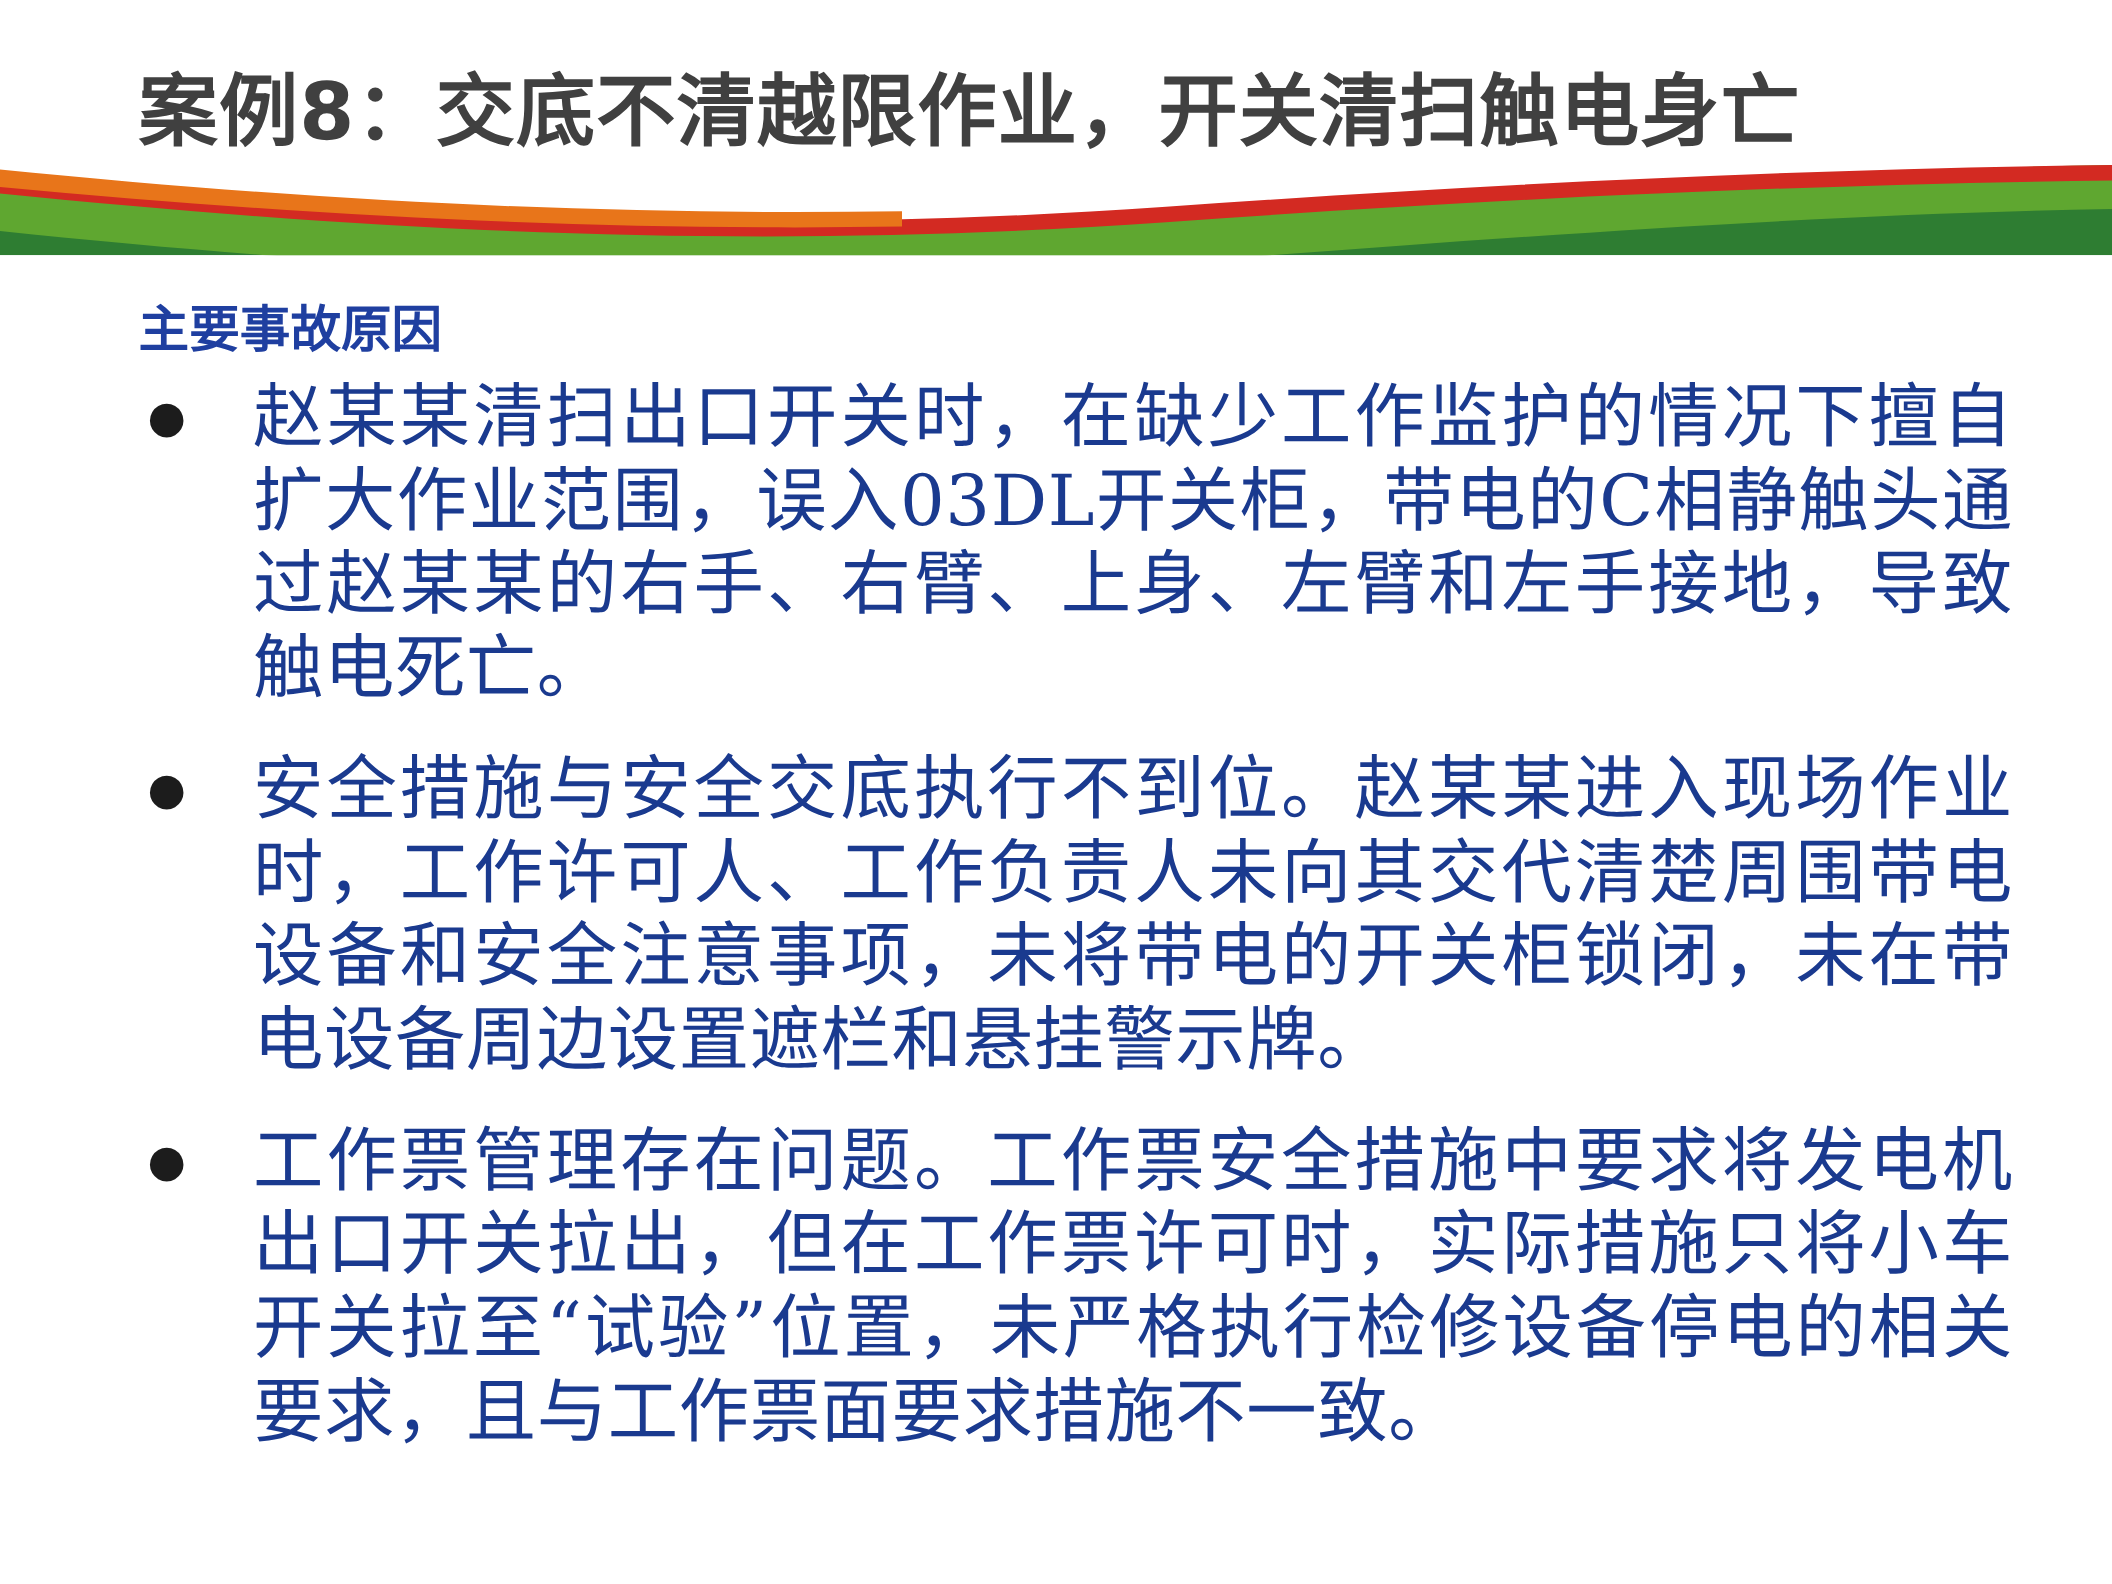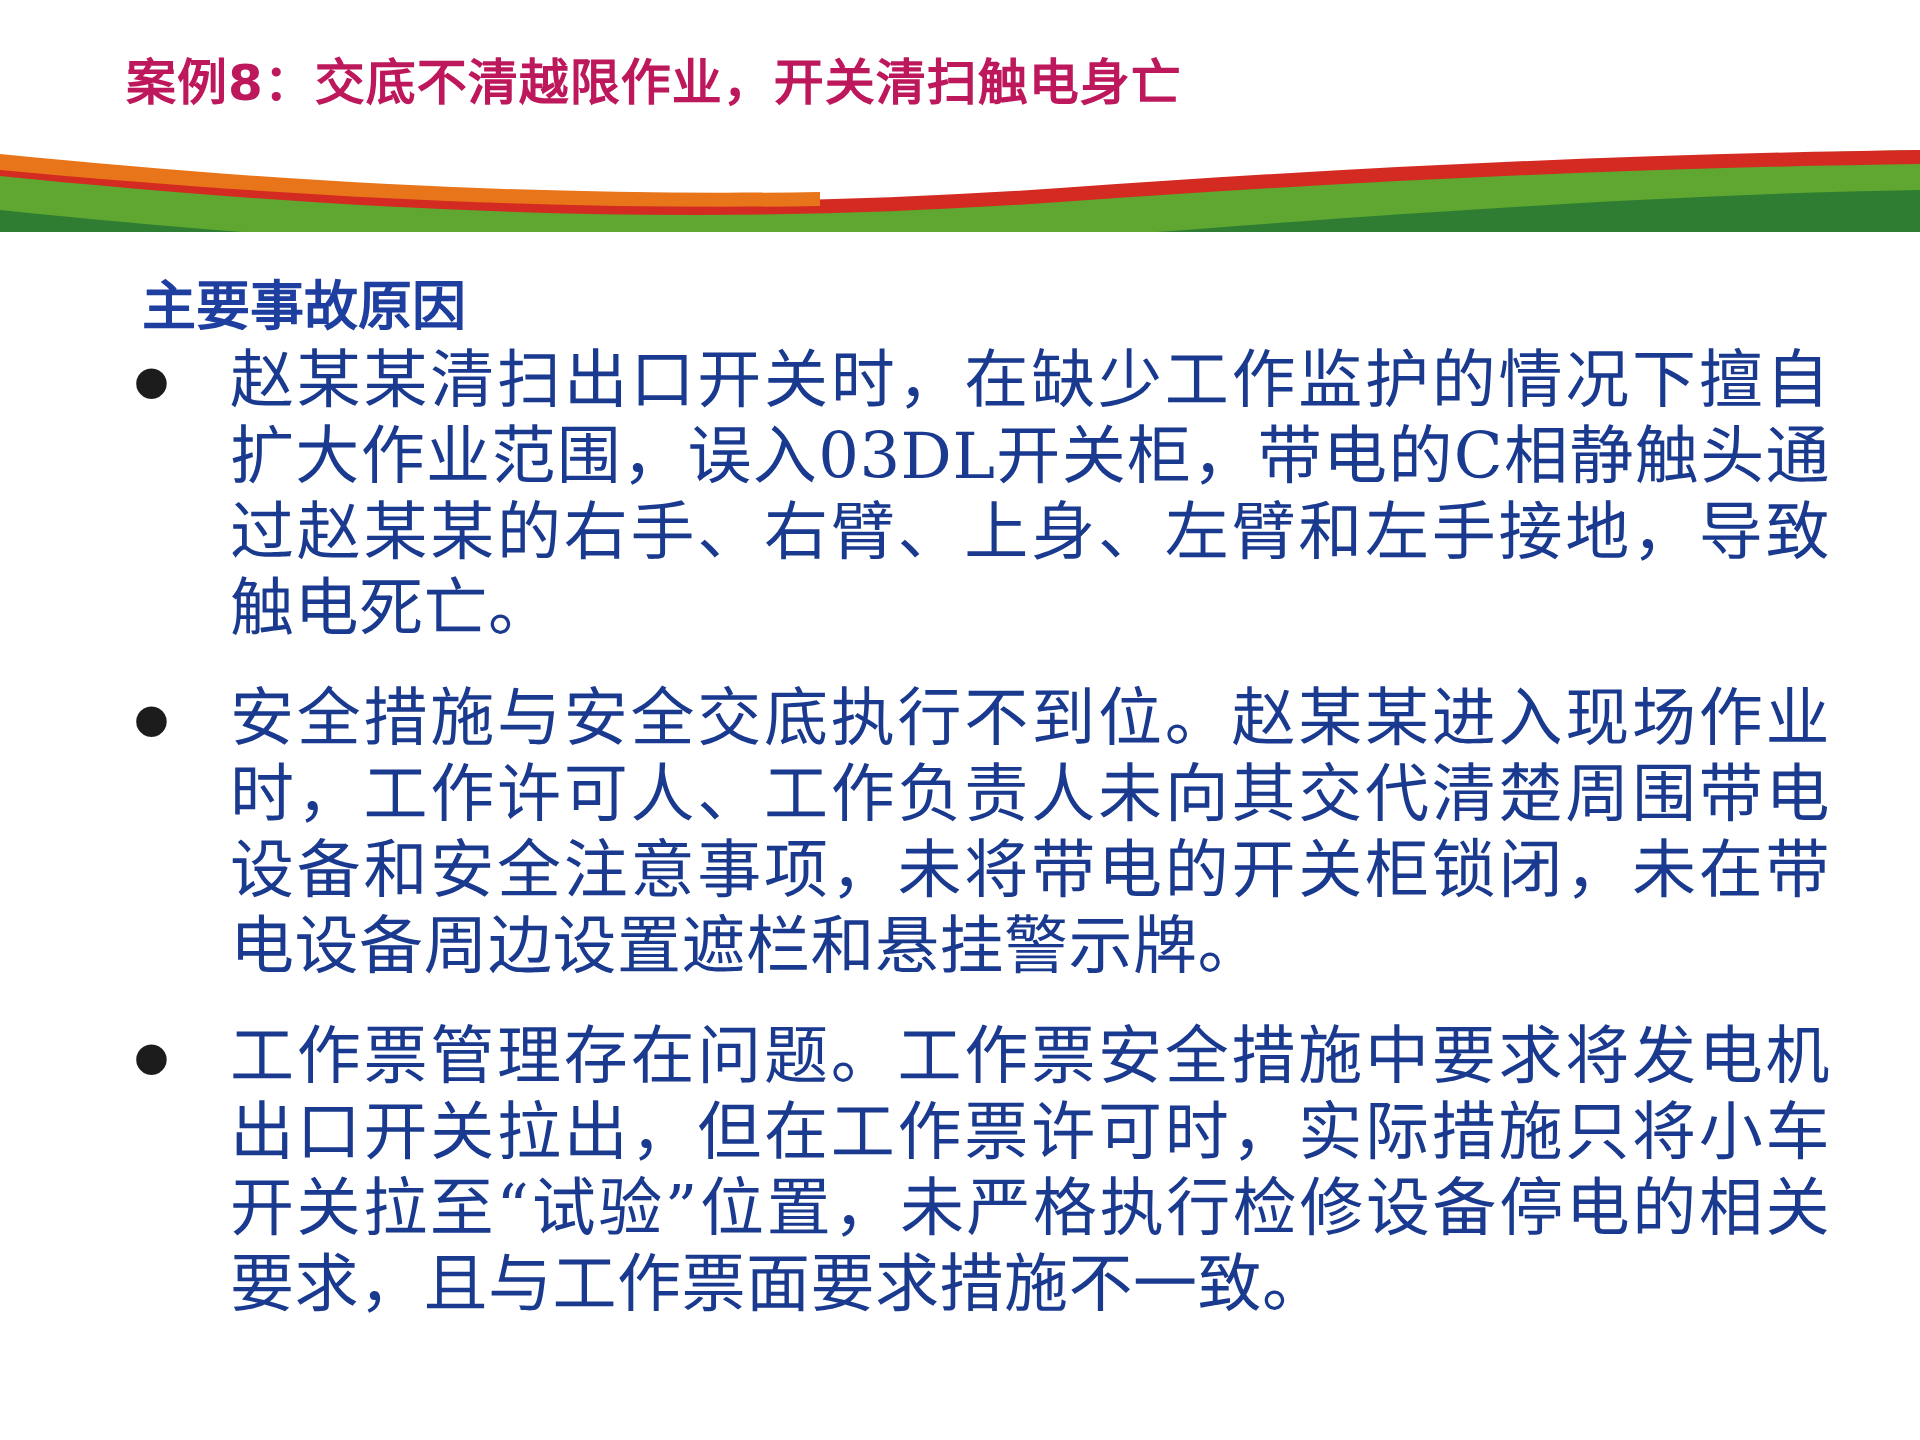--- a/index.html
+++ b/index.html
@@ -25,23 +25,23 @@
     position: absolute;
     left: 0;
     top: 0;
     width: 1920px;
     height: 160px;
   }
   .slide-title {
     position: absolute;
     left: 126px;
     top: 42px;
-    font-size: 50px;
+    font-size: 72px;
     font-weight: bold;
-    color: #be185d;
+    color: #404040;
     letter-spacing: 1px;
     white-space: nowrap;
     font-family: "DejaVu Sans", "Liberation Sans", sans-serif;
   }
 
   
   .wave {
     position: absolute;
     left: 0;
     top: 150px;
@@ -51,23 +51,23 @@
 
   
   .content {
     position: absolute;
     left: 0;
     top: 232px;
     width: 1920px;
   }
   .section-heading {
     position: absolute;
-    left: 142px;
+    left: 126px;
     top: 30px;
-    font-size: 54px;
+    font-size: 46px;
     font-weight: bold;
     color: #1f3fa0;
     font-family: "DejaVu Sans", "Liberation Sans", sans-serif;
     letter-spacing: 0px;
   }
   .bullets {
     position: absolute;
     left: 120px;
     top: 110px;
     width: 1720px;

